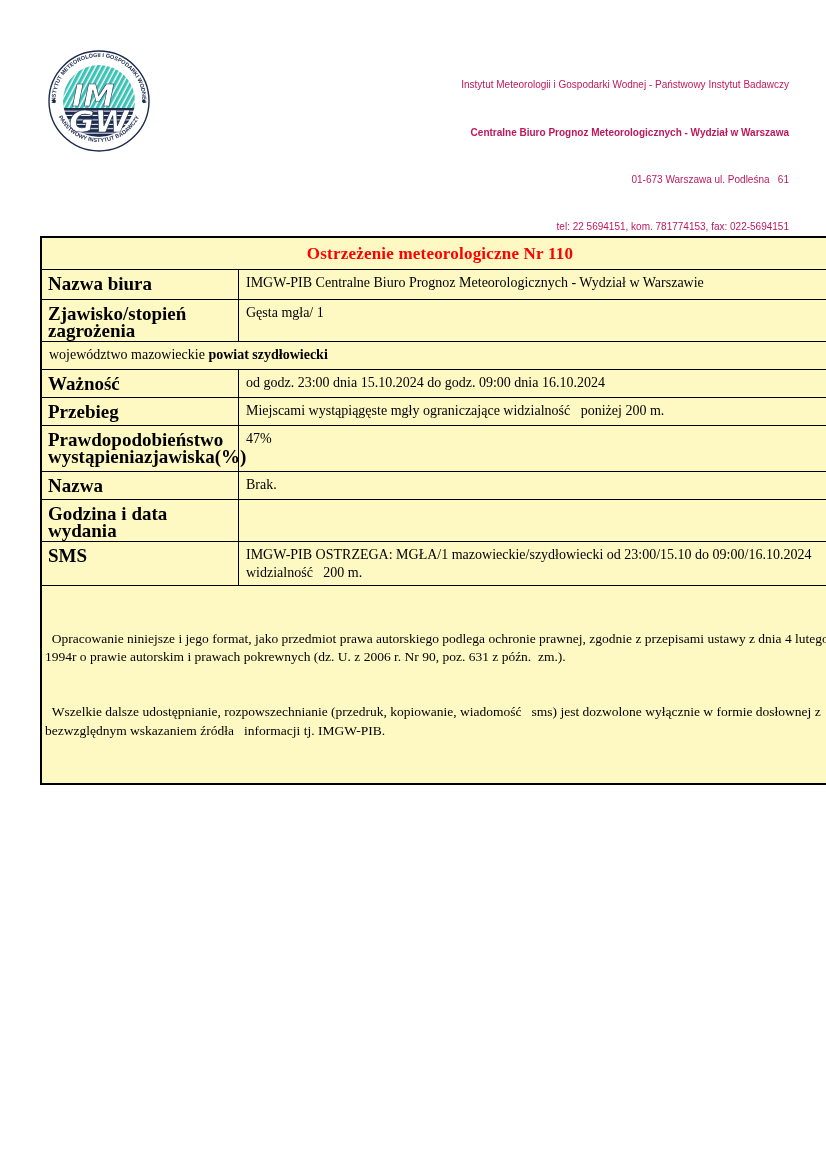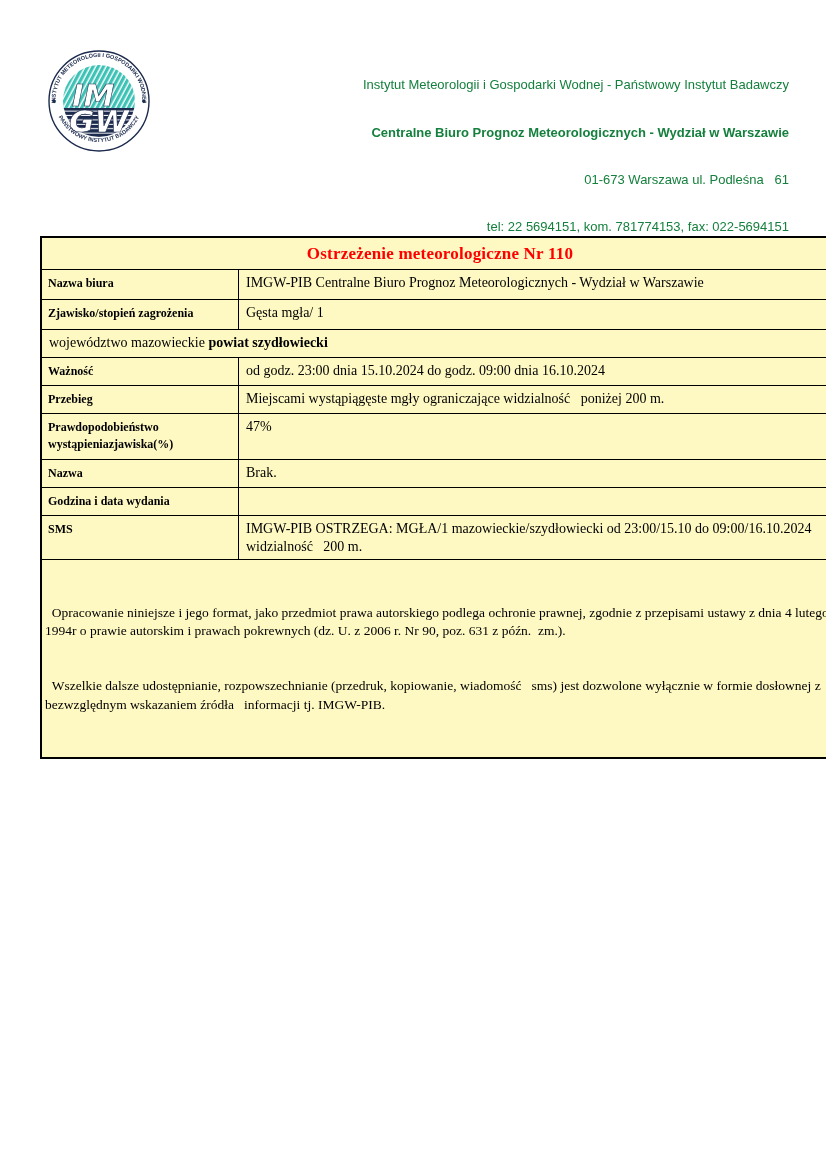--- a/index.html
+++ b/index.html
@@ -2,33 +2,33 @@
 <html><head>
 <meta charset="utf-8">
 <style>
   html,body{margin:0;padding:0;background:#ffffff;}
   body{width:826px;height:1169px;position:relative;font-family:"Liberation Serif",serif;color:#000;}
   .page{position:absolute;left:0;top:0;width:826px;height:1169px;background:#fff;}
 
   
   .logo{position:absolute;left:48px;top:50px;width:102px;height:102px;}
   .hdr{position:absolute;top:46px;right:37px;text-align:right;
-       font-family:"Liberation Sans",sans-serif;font-size:13px;line-height:15.7px;
-       color:#15803d;white-space:pre-wrap;}
+       font-family:"Liberation Sans",sans-serif;font-size:10px;line-height:15.7px;
+       color:#be185d;white-space:pre-wrap;}
   .hb{font-weight:bold;}
 
   
   .wtable{position:absolute;left:40px;top:236px;width:800px;border:2px solid #000;
           box-sizing:border-box;background:#fef9c3;}
   .trow{display:flex;border-top:1px solid #000;box-sizing:border-box;}
   .trow.first{border-top:none;}
   .title-row{justify-content:center;align-items:center;height:31px;
              color:#FF0000;font-weight:bold;font-size:17px;letter-spacing:0.2px;}
   .lab{flex:0 0 197px;width:197px;border-right:1px solid #000;box-sizing:border-box;
-       font-weight:bold;font-size:12px;line-height:17px;padding:5px 20px 2px 6px;
+       font-weight:bold;font-size:19px;line-height:17px;padding:5px 20px 2px 6px;
        white-space:pre-wrap;}
   .val{flex:1;font-size:14px;line-height:18px;padding:4px 8px 2px 7px;white-space:pre-wrap;}
   .b{font-weight:bold;}.mh30{min-height:30px}.mh28{min-height:28px}
   .mh46{min-height:46px}.mh44{min-height:44px}
   .disclaimer{display:block;font-size:13.5px;line-height:18.4px;
               padding:7px 5px 6px 3px;white-space:pre-wrap;}
 </style>
 </head>
 <body>
 
@@ -70,21 +70,21 @@
       </g>
       <g fill="#1C2B4D">
         <rect x="4.6" y="49.6" width="3" height="3" transform="rotate(45 6.1 51.1)"></rect>
         <rect x="94.4" y="49.6" width="3" height="3" transform="rotate(45 95.9 51.1)"></rect>
       </g>
     </svg>
   </div>
 
   <div class="hdr">
     <div class="hline">Instytut Meteorologii i Gospodarki Wodnej - Państwowy Instytut Badawczy</div>
-    <div class="hline hb">Centralne Biuro Prognoz Meteorologicznych - Wydział w Warszawie</div>
+    <div class="hline hb">Centralne Biuro Prognoz Meteorologicznych - Wydział w Warszawa</div>
     <div class="hline">01-673 Warszawa ul. Podleśna   61</div>
     <div class="hline">tel: 22 5694151, kom. 781774153, fax: 022-5694151</div>
     <div class="hline">email: meteo.wschod@imgw.pl</div>
     <div class="hline">www: www.imgw.pl</div>
   </div>
 
   <div class="wtable">
 
     <div class="trow first title-row">Ostrzeżenie meteorologiczne Nr 110</div>
 

